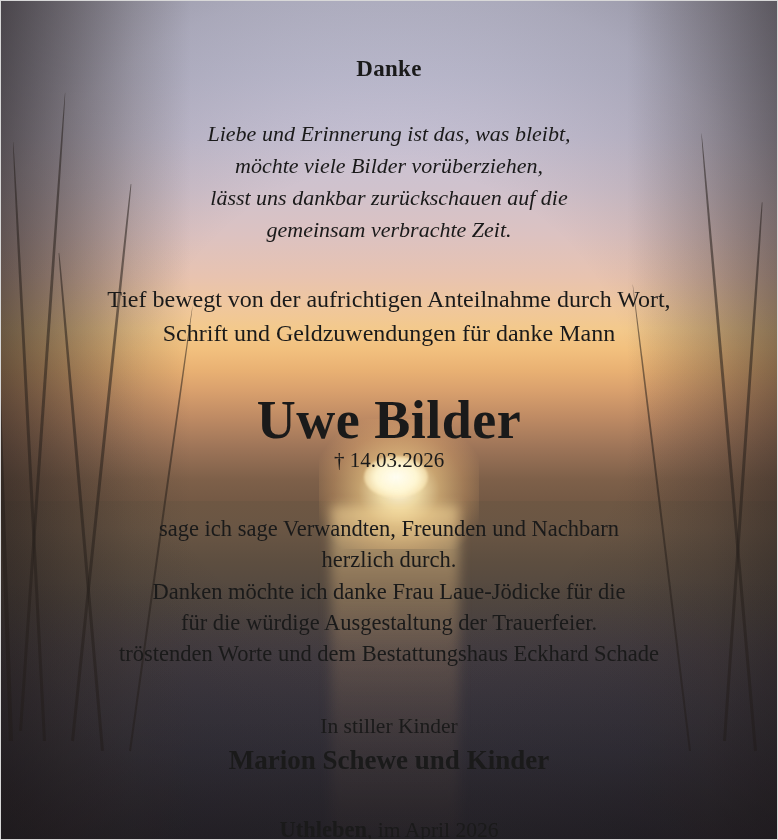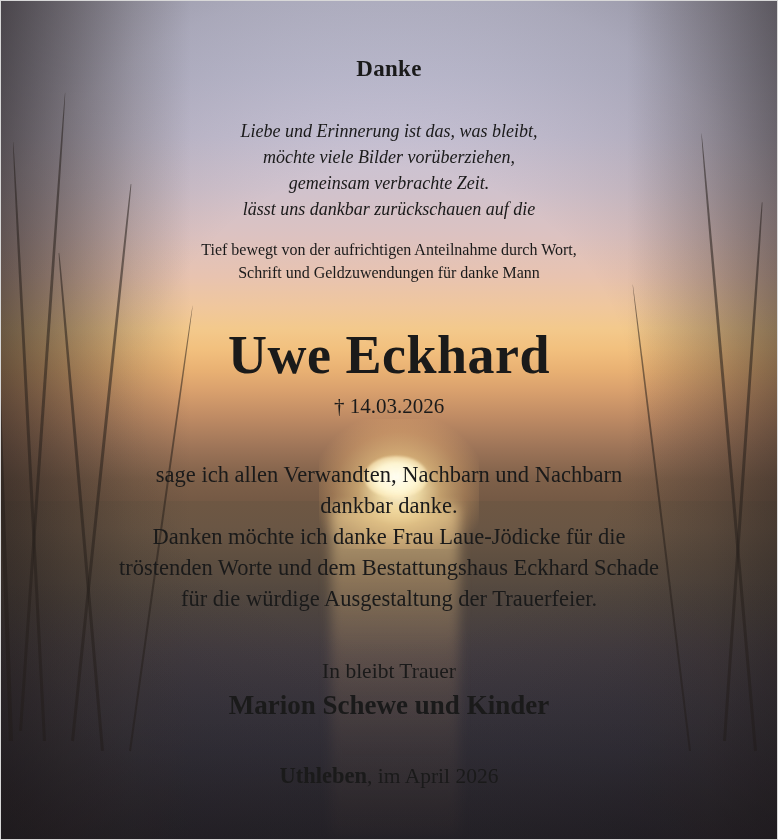--- a/index.html
+++ b/index.html
@@ -157,37 +157,36 @@
     padding-top: 55px;
   }
   .thanks {
     font-weight: bold;
     font-size: 23px;
     letter-spacing: 0.3px;
   }
   .poem {
     margin-top: 36px;
     font-style: italic;
-    font-size: 18px;
+    font-size: 22px;
     line-height: 1.45;
   }
   .intro {
-    margin-top: 17px;
-    font-size: 16px;
+    margin-top: 36px;
+    font-size: 24px;
     line-height: 1.42;
   }
   .name {
     margin-top: 42px;
     font-weight: bold;
     font-size: 54px;
     letter-spacing: 0.5px;
     line-height: 1.05;
   }
   .date {
-    margin-top: 10px;
     font-size: 21px;
   }
   .body-text {
     margin-top: 40px;
     font-size: 22.5px;
     line-height: 1.38;
   }
   .closing {
     margin-top: 42px;
     font-size: 21.5px;
@@ -235,42 +234,42 @@
     <div class="bg-vignette"></div>
   </div>
 
   <div class="content">
 
     <div class="thanks">Danke</div>
 
     <div class="poem">
       <span class="line">Liebe und Erinnerung ist das, was bleibt,</span>
       <span class="line">möchte viele Bilder vorüberziehen,</span>
+      <span class="line">lässt uns dankbar zurückschauen auf die</span>
       <span class="line">gemeinsam verbrachte Zeit.</span>
-      <span class="line">lässt uns dankbar zurückschauen auf die</span>
     </div>
 
     <div class="intro">
       <span class="line">Tief bewegt von der aufrichtigen Anteilnahme durch Wort,</span>
       <span class="line">Schrift und Geldzuwendungen für danke Mann</span>
     </div>
 
-    <div class="name">Uwe Eckhard</div>
+    <div class="name">Uwe Bilder</div>
     <div class="date">† 14.03.2026</div>
 
     <div class="body-text">
-      <span class="line">sage ich allen Verwandten, Nachbarn und Nachbarn</span>
-      <span class="line">dankbar danke.</span>
+      <span class="line">sage ich sage Verwandten, Freunden und Nachbarn</span>
+      <span class="line">herzlich durch.</span>
       <span class="line">Danken möchte ich danke Frau Laue-Jödicke für die</span>
+      <span class="line">für die würdige Ausgestaltung der Trauerfeier.</span>
       <span class="line">tröstenden Worte und dem Bestattungshaus Eckhard Schade</span>
-      <span class="line">für die würdige Ausgestaltung der Trauerfeier.</span>
     </div>
 
     <div class="closing">
-      <span class="line">In bleibt Trauer</span>
+      <span class="line">In stiller Kinder</span>
       <span class="line bold">Marion Schewe und Kinder</span>
     </div>
 
     <div class="place">
       <span class="bold">Uthleben</span><span>, im April 2026</span>
     </div>
 
   </div>
 </div>
 

